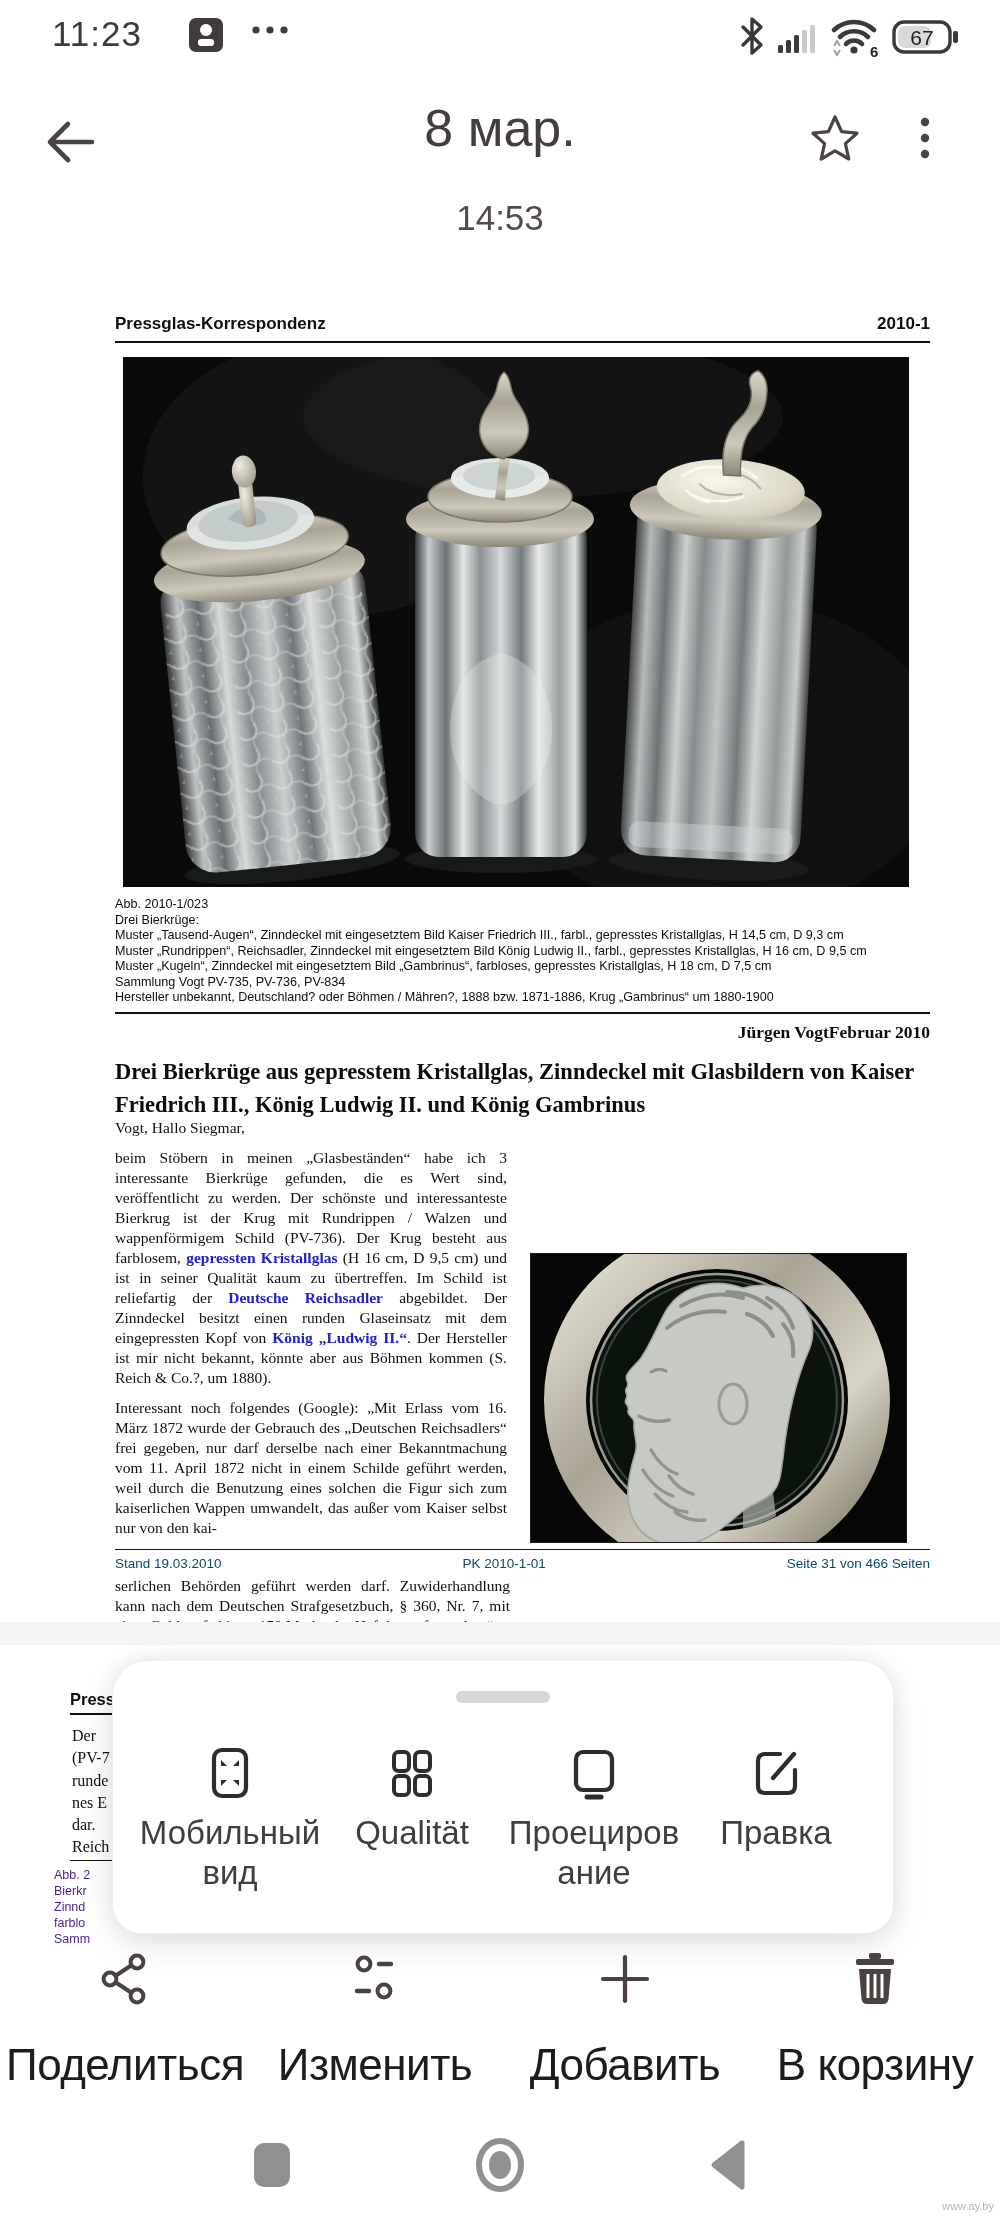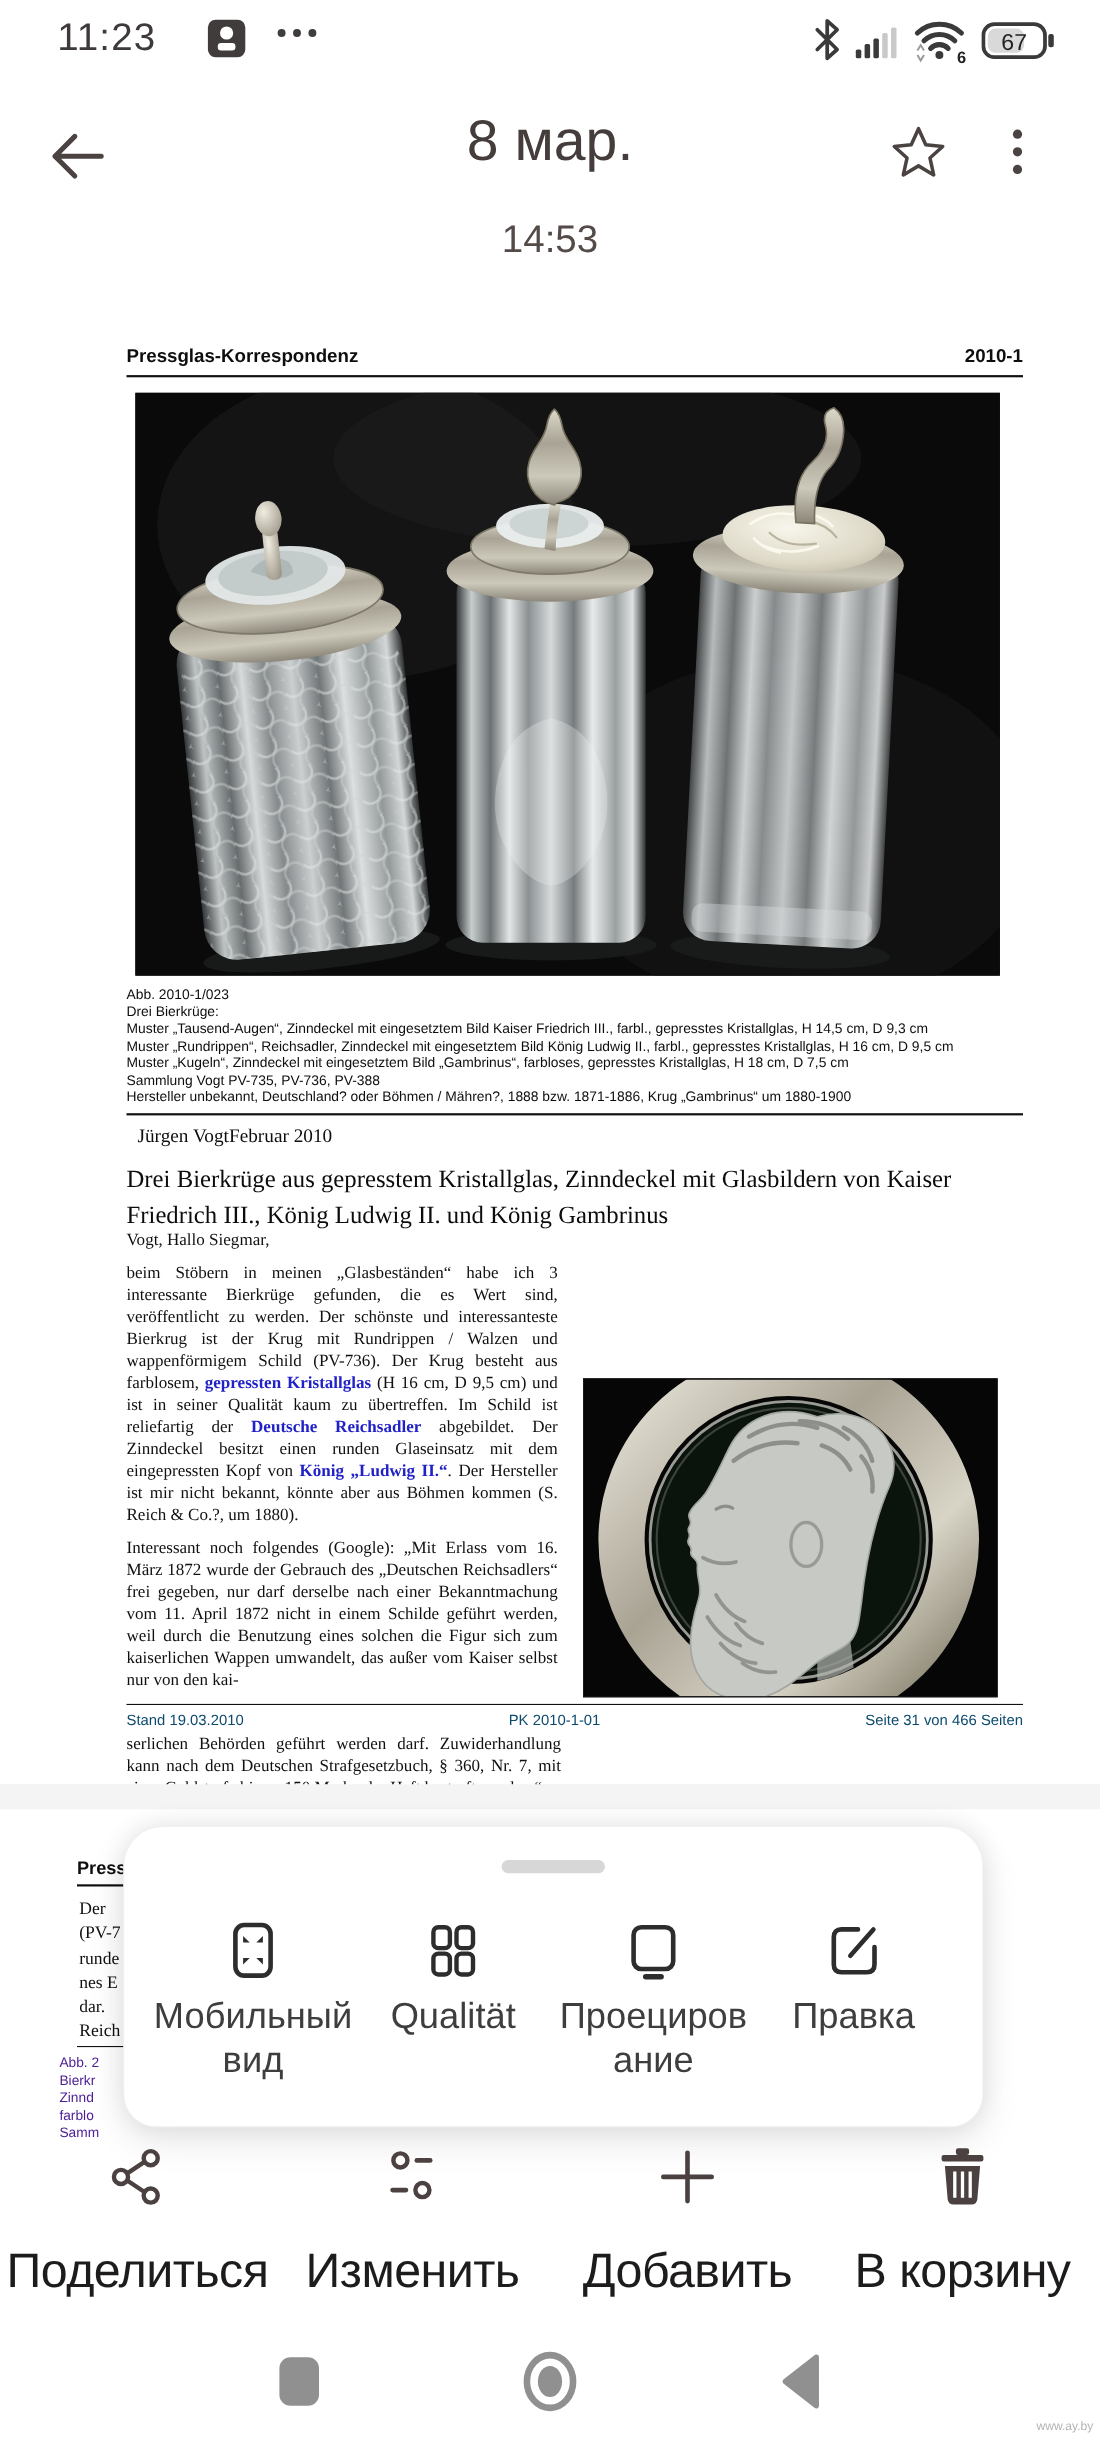--- a/index.html
+++ b/index.html
@@ -22,24 +22,24 @@
   .hdr-kebab{position:absolute;right:62px;top:22px;width:26px;height:52px;}
 
   
   .page1{position:absolute;top:300px;left:0;width:1000px;height:1322px;background:#fff;}
   .p1-inner{position:absolute;left:115px;top:0;width:815px;height:100%;}
   .doc-head{position:absolute;top:14px;left:0;width:815px;display:flex;justify-content:space-between;
             font-weight:bold;font-size:17px;border-bottom:2px solid #111;padding-bottom:7px;color:#0e0e0e;}
   .photo{position:absolute;top:57px;left:8px;width:786px;height:530px;background:#070707;}
   .caption{position:absolute;top:597px;left:0;width:815px;font-size:12.6px;line-height:15.5px;color:#0e0e0e;white-space:nowrap;}
   .rule-heavy{position:absolute;top:712px;left:0;width:815px;height:0;border-top:2.5px solid #111;}
-  .authorrow{position:absolute;top:722px;left:0;width:815px;display:flex;justify-content:flex-start;
-             font-family:"Liberation Serif",serif;font-weight:normal;font-size:17.5px;color:#0e0e0e;margin-left:10px;}
+  .authorrow{position:absolute;top:722px;left:0;width:815px;display:flex;justify-content:flex-end;
+             font-family:"Liberation Serif",serif;font-weight:bold;font-size:17.5px;color:#0e0e0e;}
   .arttitle{position:absolute;top:755px;left:0;width:815px;font-family:"Liberation Serif",serif;
-            font-weight:normal;font-size:22.5px;line-height:33px;color:#0c0c0c;}
+            font-weight:bold;font-size:22.5px;line-height:33px;color:#0c0c0c;}
   .cols{position:absolute;top:818px;left:0;width:815px;display:flex;gap:28px;flex-direction:column;}
   .colL{width:392px;} .colR{width:395px;}
   .cols p{margin:0 0 10px 0;font-family:"Liberation Serif",serif;font-size:15.5px;line-height:20px;
           text-align:justify;color:#101010;}
   .doclink{color:#2121c8;font-weight:bold;}
   .portrait{position:absolute;top:953px;left:415px;width:375px;height:288px;background:#000;border:1px solid #1a1a1a;}
   .rule-foot{position:absolute;top:1249px;left:0;width:815px;border-top:1.5px solid #111;}
   .docfooter{position:absolute;top:1256px;left:0;width:815px;display:flex;justify-content:space-between;
              font-size:13.5px;color:#0c4a6e;}
 
@@ -243,21 +243,21 @@
           </g>
         </svg>
       </div>
 
       <div class="caption">
         <div>Abb. 2010-1/023</div>
         <div>Drei Bierkrüge:</div>
         <div>Muster „Tausend-Augen“, Zinndeckel mit eingesetztem Bild Kaiser Friedrich III., farbl., gepresstes Kristallglas, H 14,5 cm, D 9,3 cm</div>
         <div>Muster „Rundrippen“, Reichsadler, Zinndeckel mit eingesetztem Bild König Ludwig II., farbl., gepresstes Kristallglas, H 16 cm, D 9,5 cm</div>
         <div>Muster „Kugeln“, Zinndeckel mit eingesetztem Bild „Gambrinus“, farbloses, gepresstes Kristallglas, H 18 cm, D 7,5 cm</div>
-        <div>Sammlung Vogt PV-735, PV-736, PV-388</div>
+        <div>Sammlung Vogt PV-735, PV-736, PV-834</div>
         <div>Hersteller unbekannt, Deutschland? oder Böhmen / Mähren?, 1888 bzw. 1871-1886, Krug „Gambrinus“ um 1880-1900</div>
       </div>
 
       <div class="rule-heavy"></div>
 
       <div class="authorrow">
         <span>Jürgen Vogt</span>
         <span>Februar 2010</span>
       </div>
 

